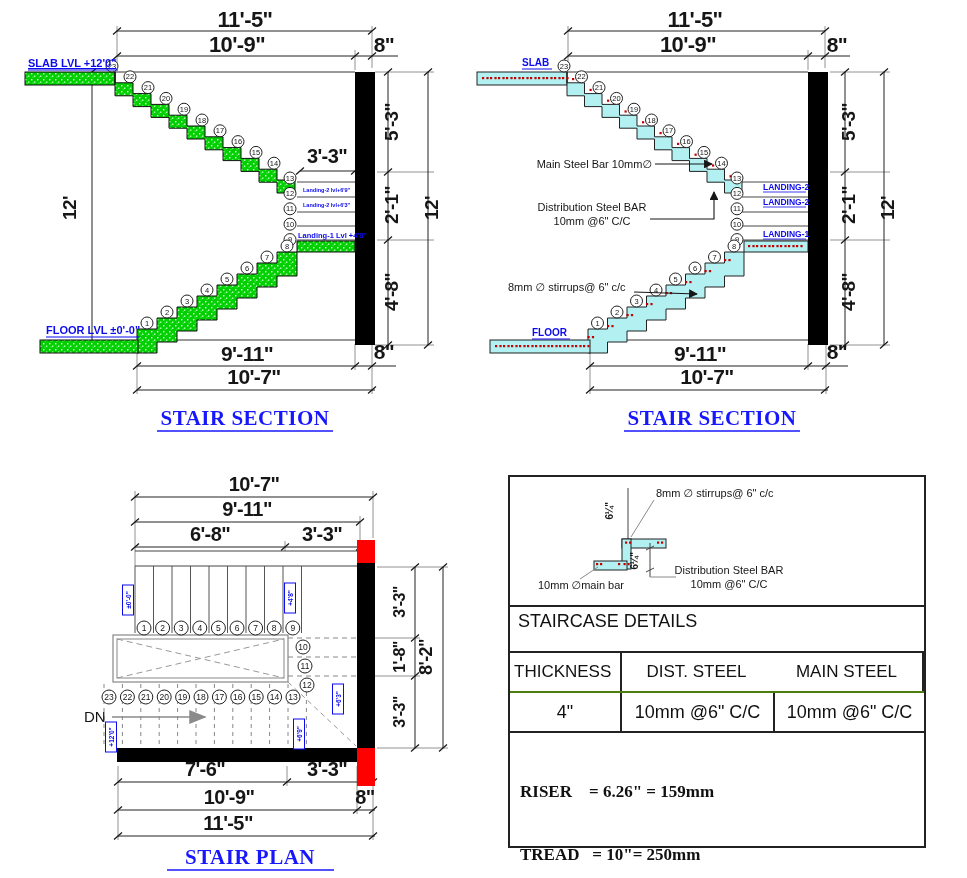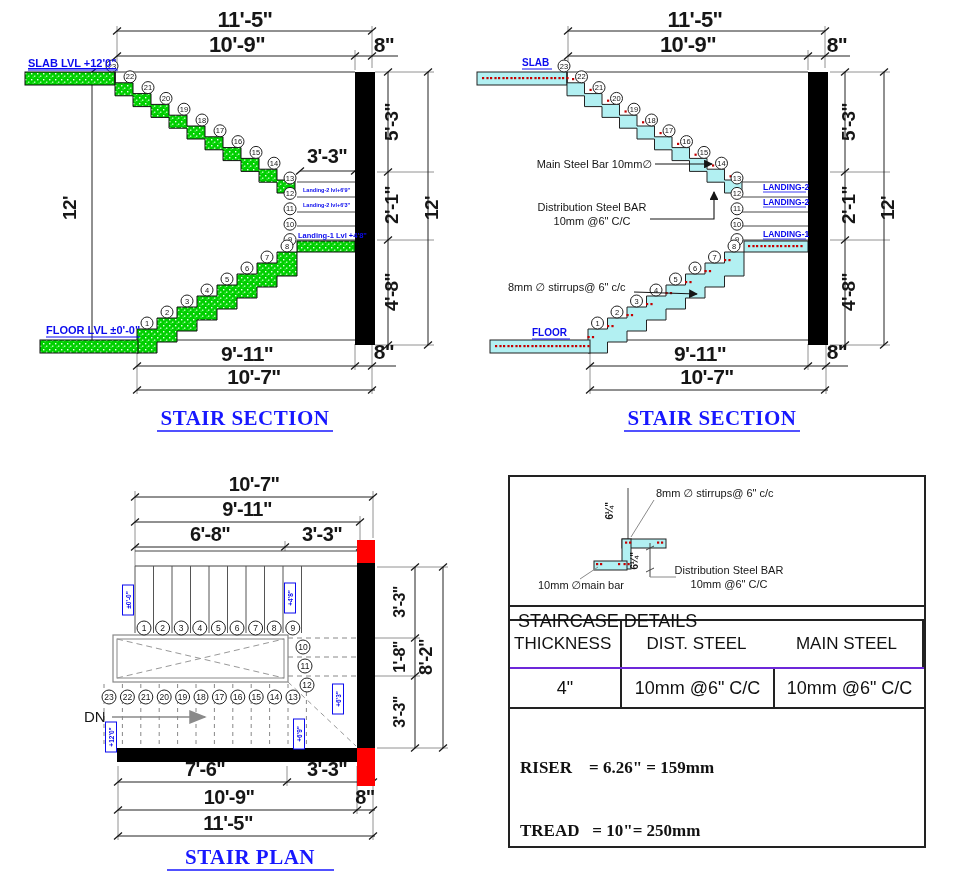--- a/index.html
+++ b/index.html
@@ -7,24 +7,24 @@
           font-family:"Liberation Sans",sans-serif}
   #main-svg{position:absolute;left:0;top:0}
   text{fill:#161616}
   .dim{font-family:"Liberation Sans",sans-serif;font-weight:bold;fill:#161616;letter-spacing:-0.6px}
   .blue{fill:#0b0bee;font-weight:bold;font-family:"Liberation Sans",sans-serif}
   .title{font-family:"Liberation Serif",serif;font-weight:bold;fill:#1717ff;letter-spacing:.5px}
   .steel{font-family:"Liberation Sans",sans-serif;fill:#161616}
   #details{position:absolute;left:508px;top:475px;width:418px;height:373px;border:2px solid #222;
            box-sizing:border-box;display:flex;flex-direction:column;background:#fff}
   #details .draw{height:128px;flex:none;position:relative}
-  #details .row-title{flex:none;height:16px;border-top:2px solid #222;border-bottom:2px solid #222;
+  #details .row-title{flex:none;height:48px;border-top:2px solid #222;border-bottom:2px solid #222;
            box-sizing:border-box;font-size:18px;line-height:28px;padding-left:8px;color:#111}
   #details .hdr,#details .vals{display:flex;flex:none;box-sizing:border-box}
-  #details .hdr{height:48px;border-bottom:2px solid #6d28d9}
+  #details .hdr{height:40px;border-bottom:2px solid #4d7c0f}
   #details .vals{height:40px;border-bottom:2px solid #222}
   #details .cell{box-sizing:border-box;display:flex;align-items:center;justify-content:center;
            font-size:17px;color:#111;overflow:hidden;white-space:nowrap}
   #details .c1{width:112px;flex:none;border-right:2px solid #222}
   #details .c2{width:153px;flex:none;border-right:2px solid #222}
   #details .c3{flex:1}
   #details .hdr .c1{justify-content:flex-start;padding-left:4px}
   #details .vals .cell{font-size:18px}
   #details .notes{flex:1;padding:6px 0 0 10px;font-family:"Liberation Serif",serif;font-weight:bold;
            font-size:17px;line-height:21px;color:#111;white-space:pre}

